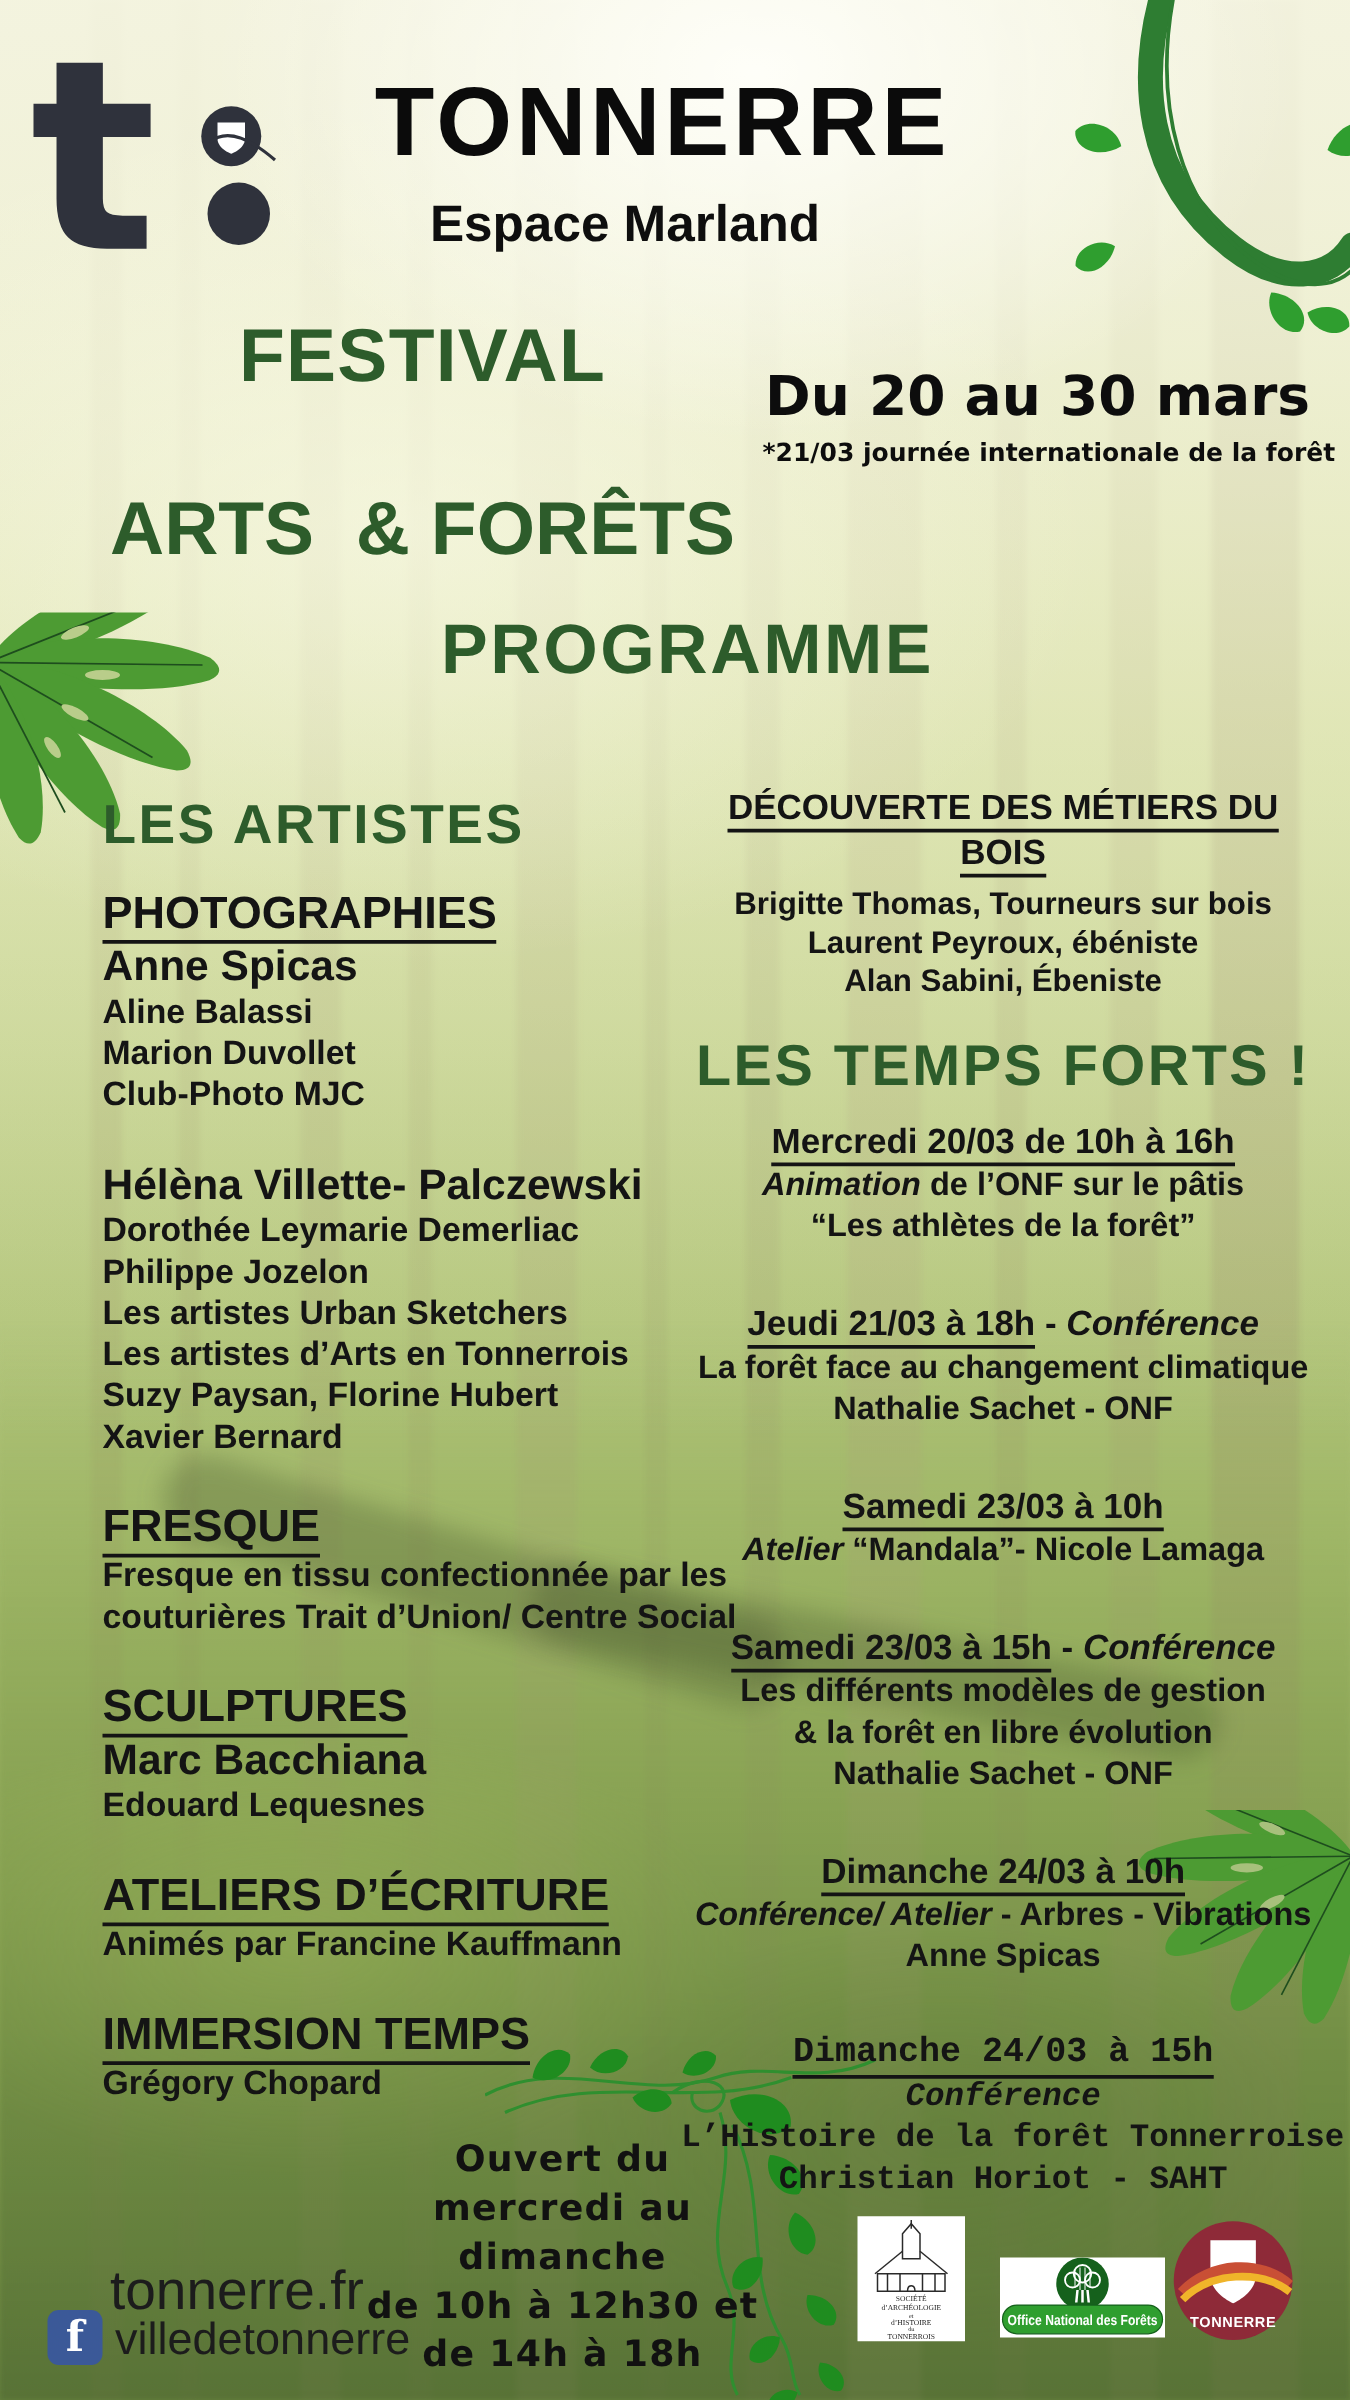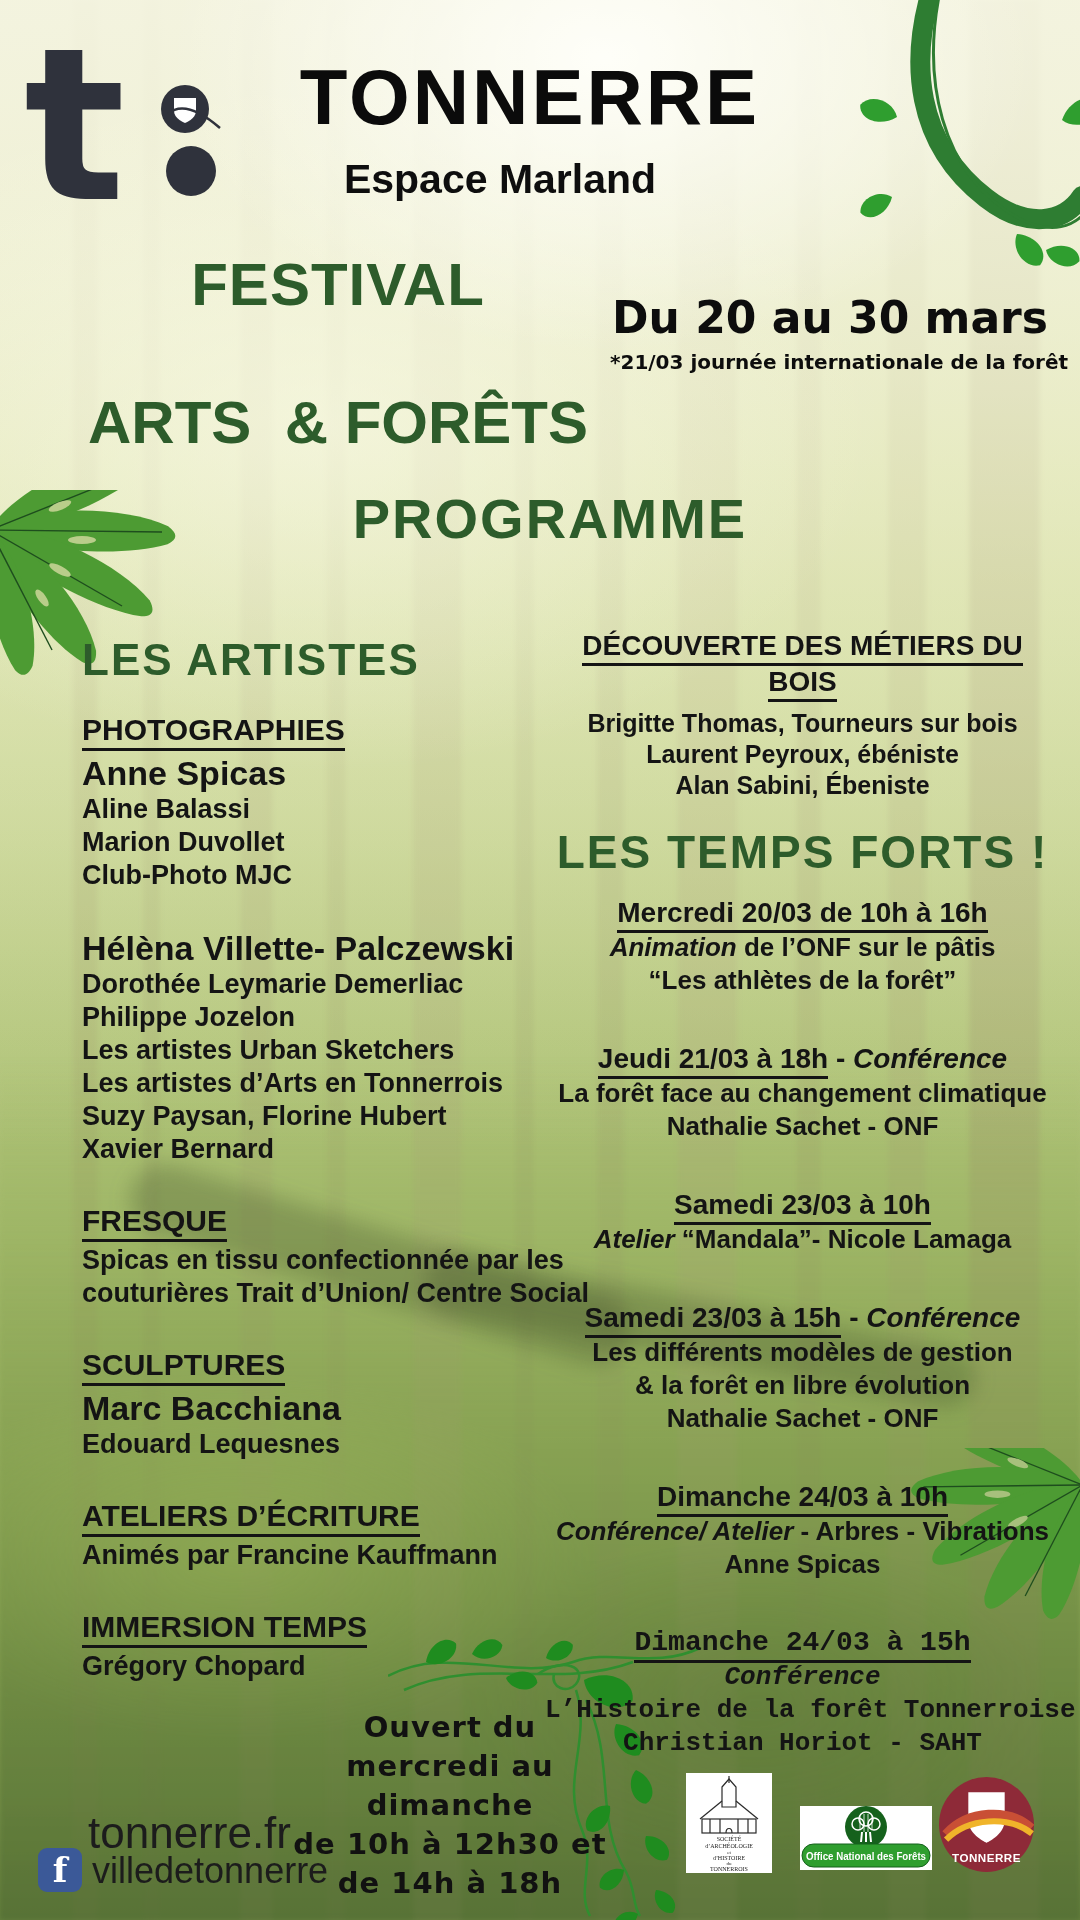--- a/index.html
+++ b/index.html
@@ -40,21 +40,21 @@
   .festival{left:28px;top:250px;width:620px;text-align:center;font-size:60px;font-weight:700;letter-spacing:1px;color:#2d5c2b;white-space:nowrap;}
   .arts{left:28px;top:388px;width:620px;text-align:center;font-size:60px;font-weight:700;color:#2d5c2b;white-space:pre;}
   .programme{left:240px;top:486px;width:620px;text-align:center;font-size:56px;font-weight:700;letter-spacing:2px;color:#2d5c2b;}
   .dates{left:610px;top:292px;width:440px;text-align:center;font-family:"DejaVu Sans",sans-serif;font-size:44px;font-weight:700;color:#0d0d0d;white-space:nowrap;}
   .dates-note{left:610px;top:350px;width:440px;text-align:center;font-family:"DejaVu Sans",sans-serif;font-size:20px;font-weight:700;color:#0d0d0d;white-space:nowrap;}
   
   .col-left{left:35px;top:635px;width:500px;text-align:left;color:#141414;margin-left:47px;}
   .col-right{left:545px;top:628px;width:515px;text-align:center;color:#141414;}
   .green-head{font-size:44px;font-weight:700;letter-spacing:2px;color:#2d5c2b;}
   .sec{margin-top:36px;}
-  .sec-title{font-size:30px;font-weight:700;line-height:38px;}
+  .sec-title{font-size:36px;font-weight:700;line-height:38px;}
   .u{border-bottom:3px solid #141414;padding-bottom:2px;}
   .featured{font-size:34px;font-weight:700;line-height:40px;margin-top:4px;white-space:nowrap;}
   .name{font-size:27px;font-weight:700;line-height:33px;white-space:nowrap;}
   .metiers-title{font-size:28px;font-weight:700;line-height:36px;}
   .mname{font-size:25px;font-weight:700;line-height:31px;white-space:nowrap;}
   .ltf{margin-top:24px;font-size:46px;font-weight:700;letter-spacing:2px;color:#2d5c2b;line-height:54px;}
   .event{margin-top:16px;}
   .event:first-of-type{margin-top:14px;}
   .event-date{font-size:28px;font-weight:700;line-height:36px;white-space:nowrap;}
   .event-line{font-size:26px;font-weight:700;line-height:33px;white-space:nowrap;}
@@ -202,21 +202,21 @@
       <div class="name">Dorothée Leymarie Demerliac</div>
       <div class="name">Philippe Jozelon</div>
       <div class="name">Les artistes Urban Sketchers</div>
       <div class="name">Les artistes d’Arts en Tonnerrois</div>
       <div class="name">Suzy Paysan, Florine Hubert</div>
       <div class="name">Xavier Bernard</div>
     </div>
 
     <div class="sec">
       <div class="sec-title"><span class="u">FRESQUE</span></div>
-      <div class="name" style="margin-top:4px;">Spicas en tissu confectionnée par les</div>
+      <div class="name" style="margin-top:4px;">Fresque en tissu confectionnée par les</div>
       <div class="name">couturières Trait d’Union/ Centre Social</div>
     </div>
 
     <div class="sec">
       <div class="sec-title"><span class="u">SCULPTURES</span></div>
       <div class="featured">Marc Bacchiana</div>
       <div class="name">Edouard Lequesnes</div>
     </div>
 
     <div class="sec">

